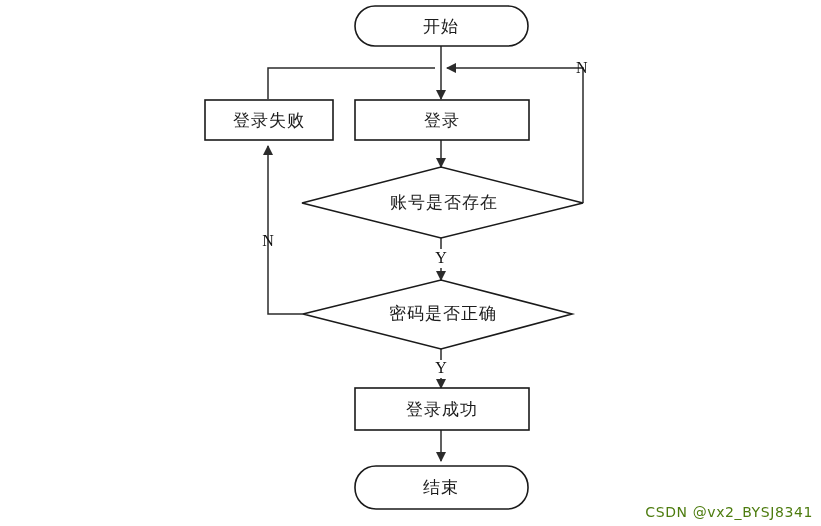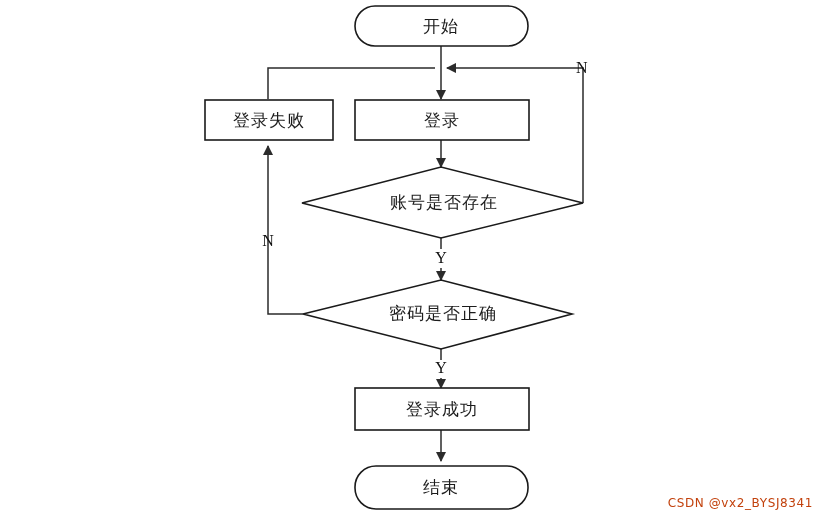--- a/index.html
+++ b/index.html
@@ -50,24 +50,24 @@
   .edge-label {
     font-family: "Liberation Serif", serif;
     font-size: 16px;
     fill: #111111;
     text-anchor: middle;
     dominant-baseline: middle;
   }
   .watermark {
     position: absolute;
     right: 8px;
-    bottom: 16px;
+    bottom: 6px;
     font-family: "DejaVu Sans", "Liberation Sans", sans-serif;
-    font-size: 12px;
-    color: #c2410c;
+    font-size: 14px;
+    color: #4d7c0f;
     letter-spacing: 0.6px;
     white-space: nowrap;
     user-select: none;
   }
 </style>
 </head>
 <body>
 
 <div id="flow-root">
   <svg width="821" height="526" viewBox="0 0 821 526">

